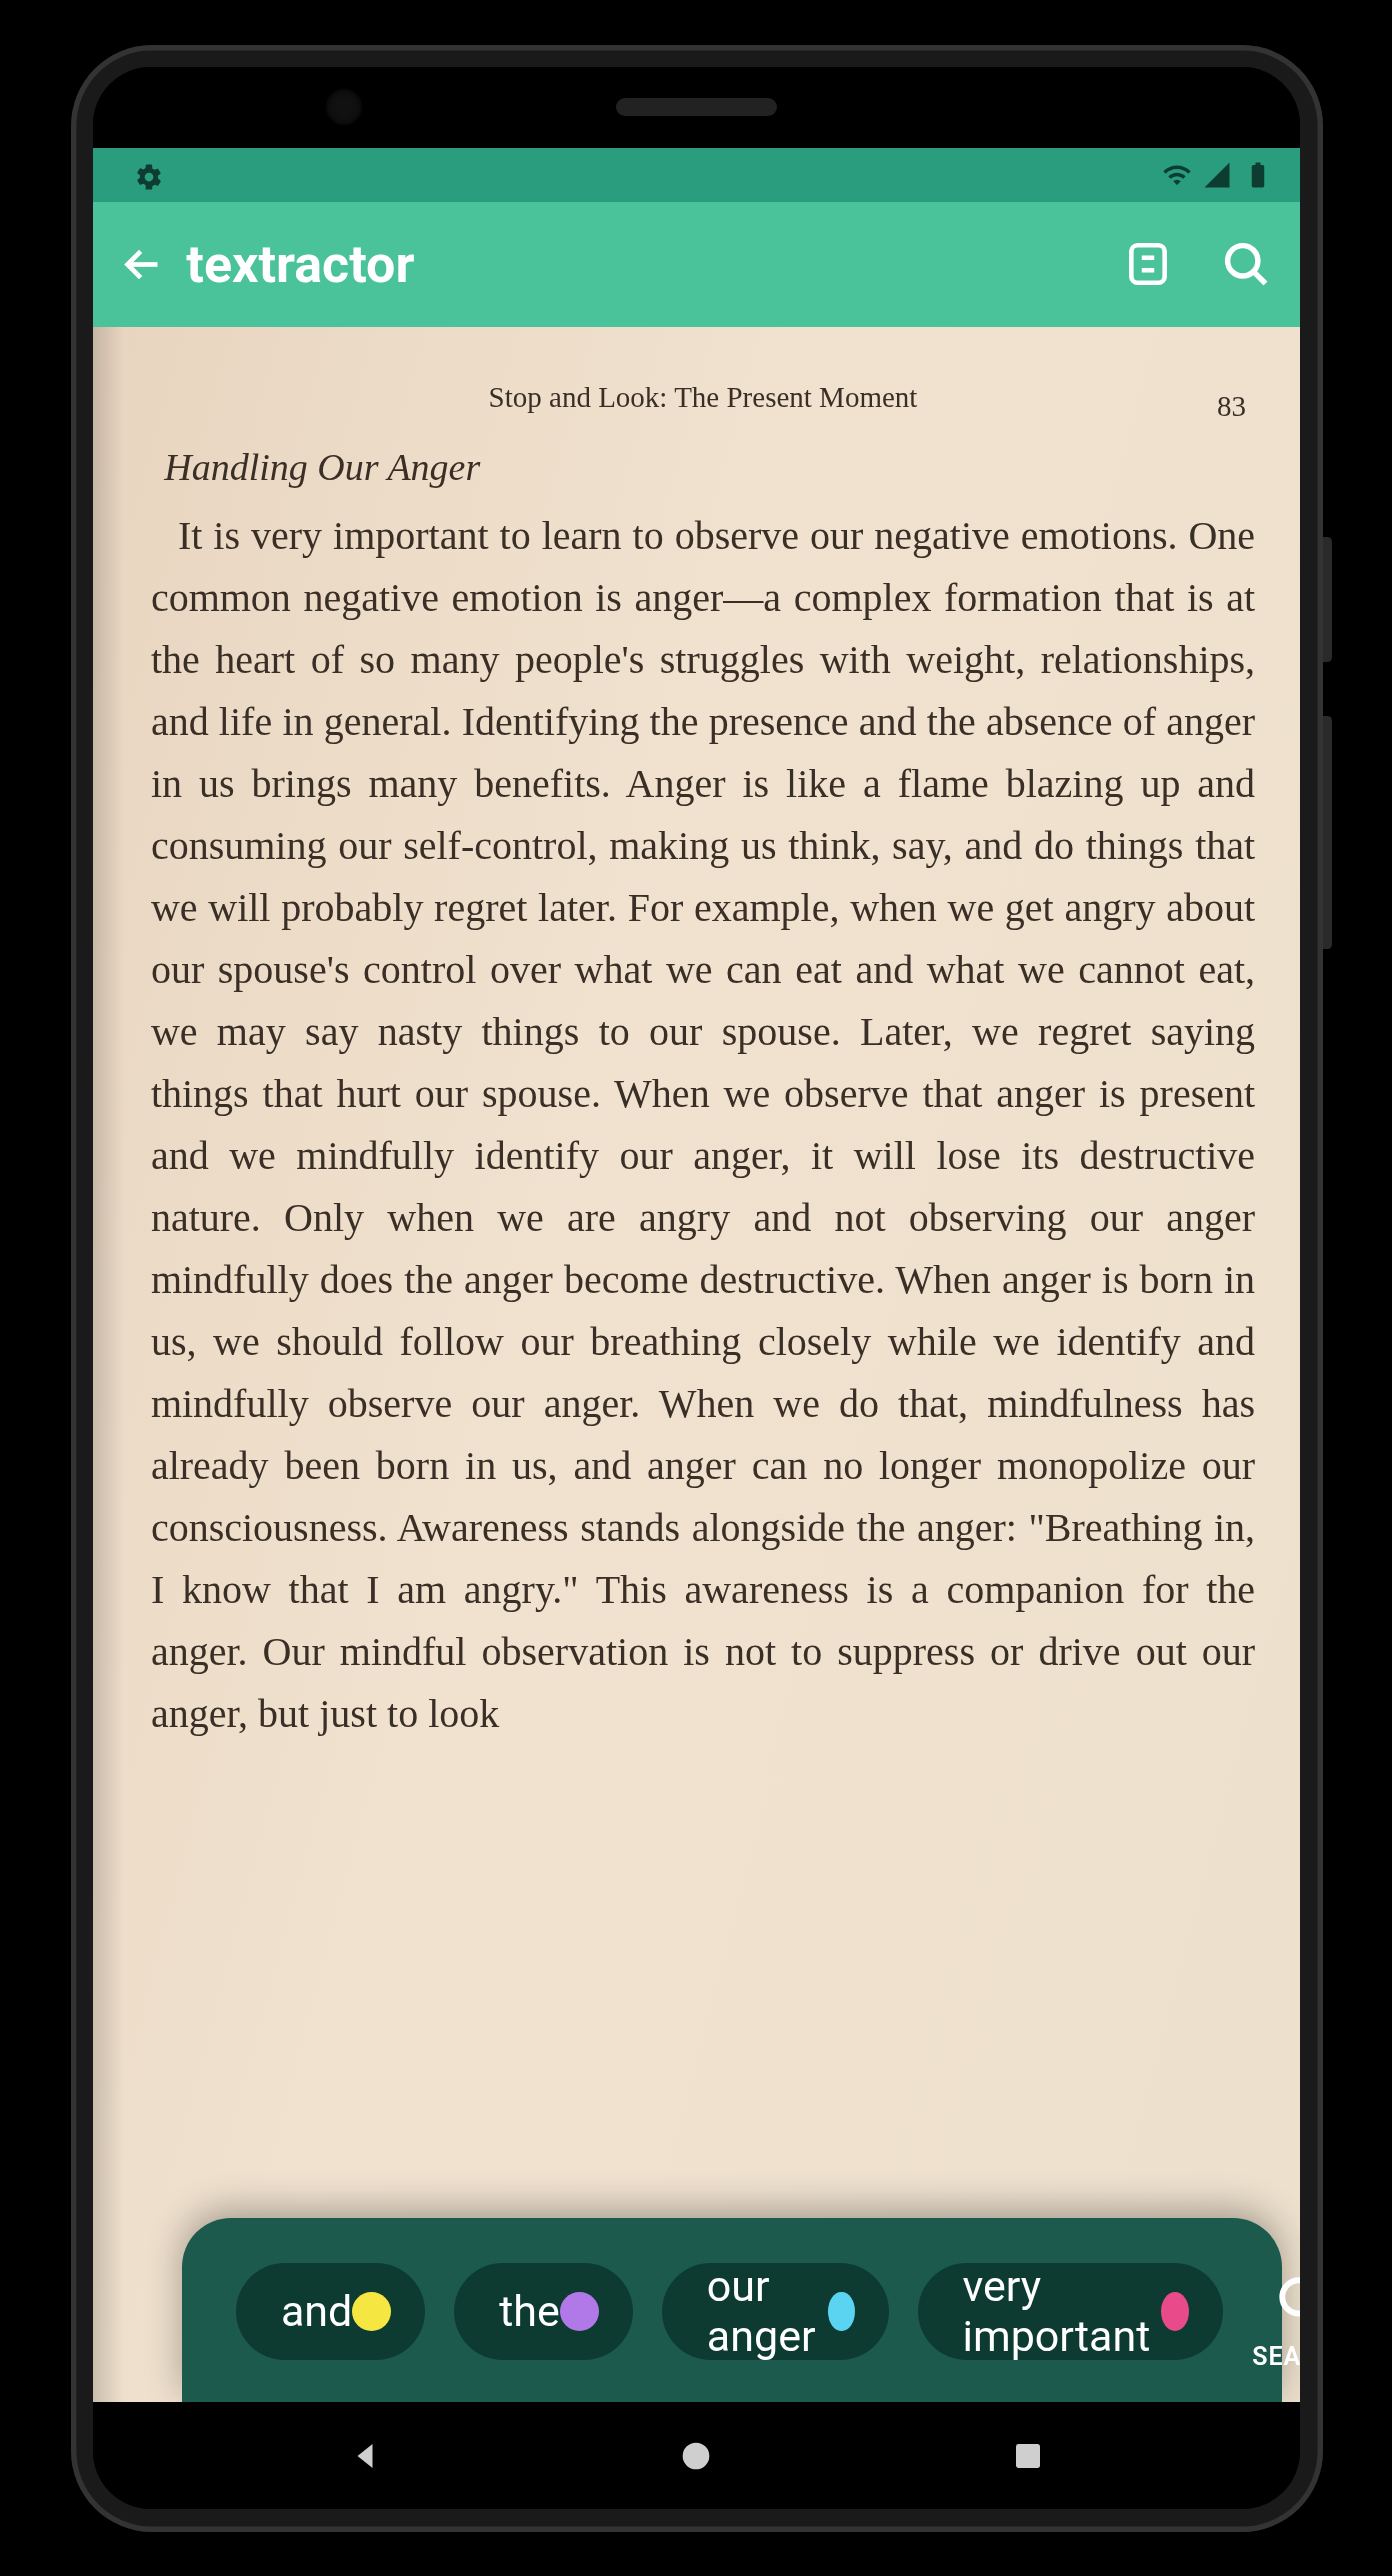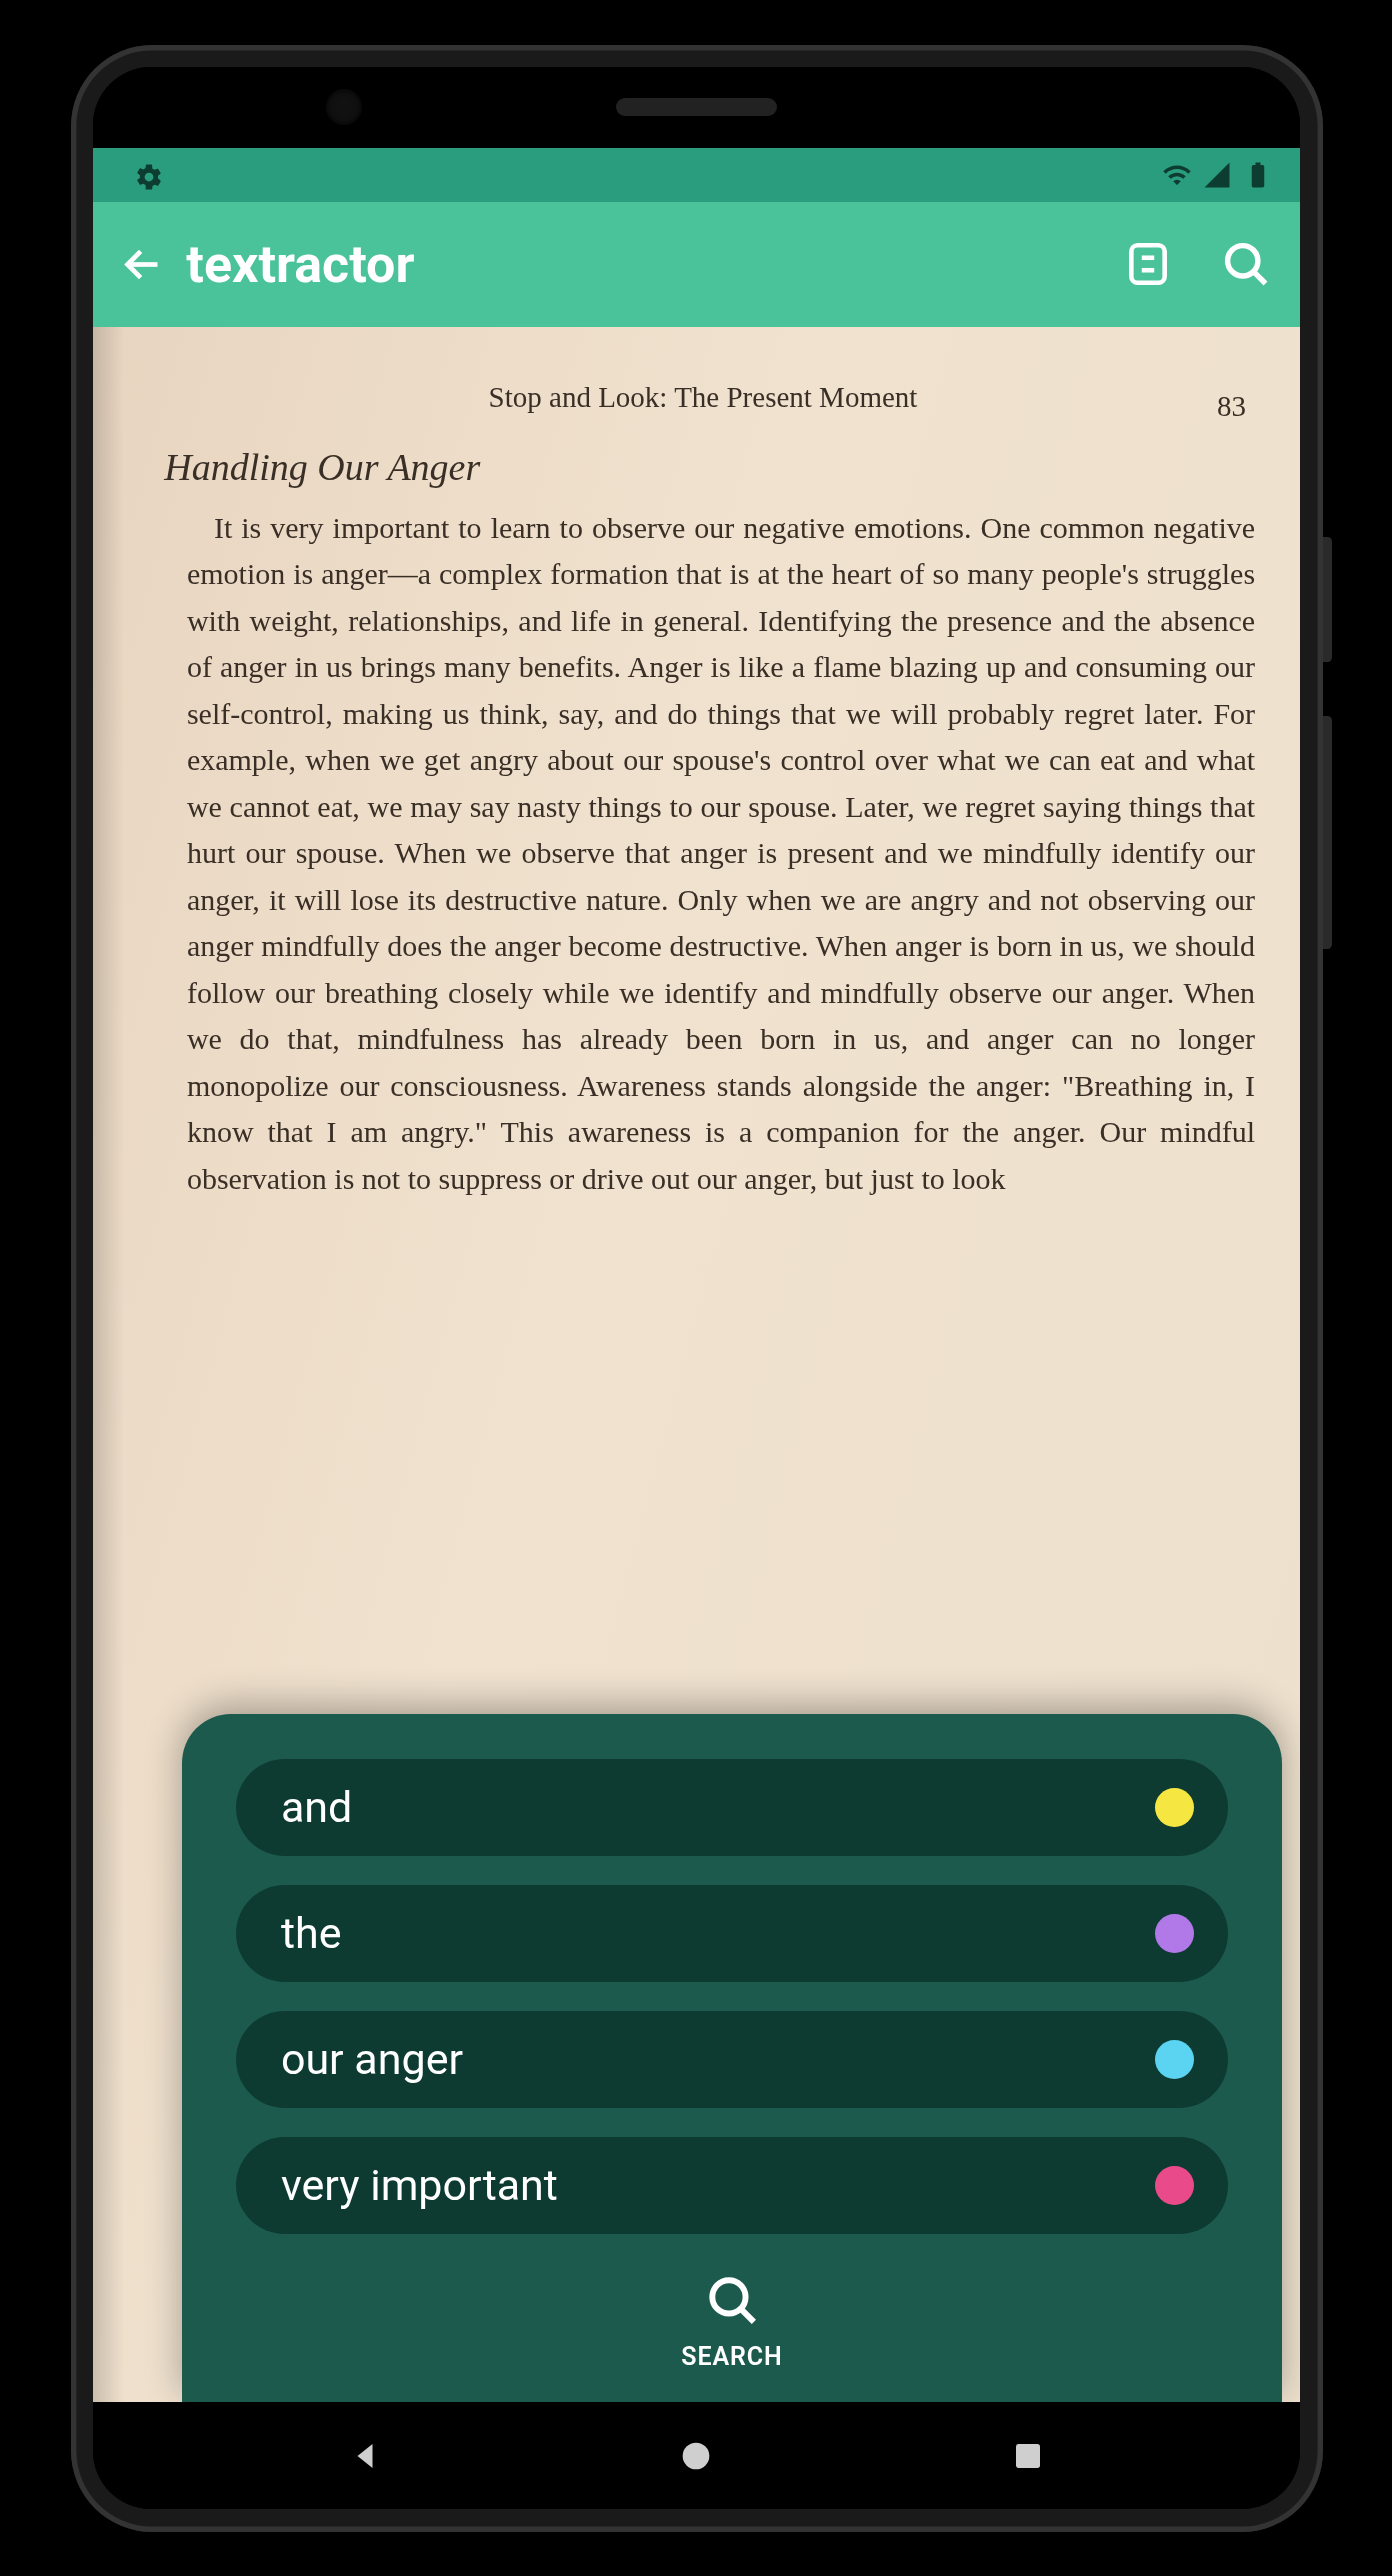--- a/index.html
+++ b/index.html
@@ -141,37 +141,36 @@
     top: 9px;
     font-size: 29px;
   }
   .section-title {
     font-style: italic;
     font-size: 38px;
     margin-bottom: 16px;
     margin-left: 13.4px;
   }
   .body-text {
-    font-size: 30px;
+    font-size: 40px;
     line-height: 1.55;
     text-align: justify;
     text-indent: 27px;
     hyphens: auto;
-    margin-left: 36px;
   }
   .search-panel {
     position: absolute;
     left: 89px;
     right: 18px;
     bottom: 0;
     background: #1d5a4e;
     border-radius: 49px 49px 0 0;
     padding: 45px 54px 31px 54px;
     display: flex;
-    flex-direction: column;
+    flex-direction: row;
     gap: 29px;
     box-shadow: 0 -9px 36px rgba(0,0,0,0.3);
   }
   .search-pill {
     background: #0d3b32;
     border-radius: 54px;
     height: 97px;
     display: flex;
     align-items: center;
     justify-content: space-between;

